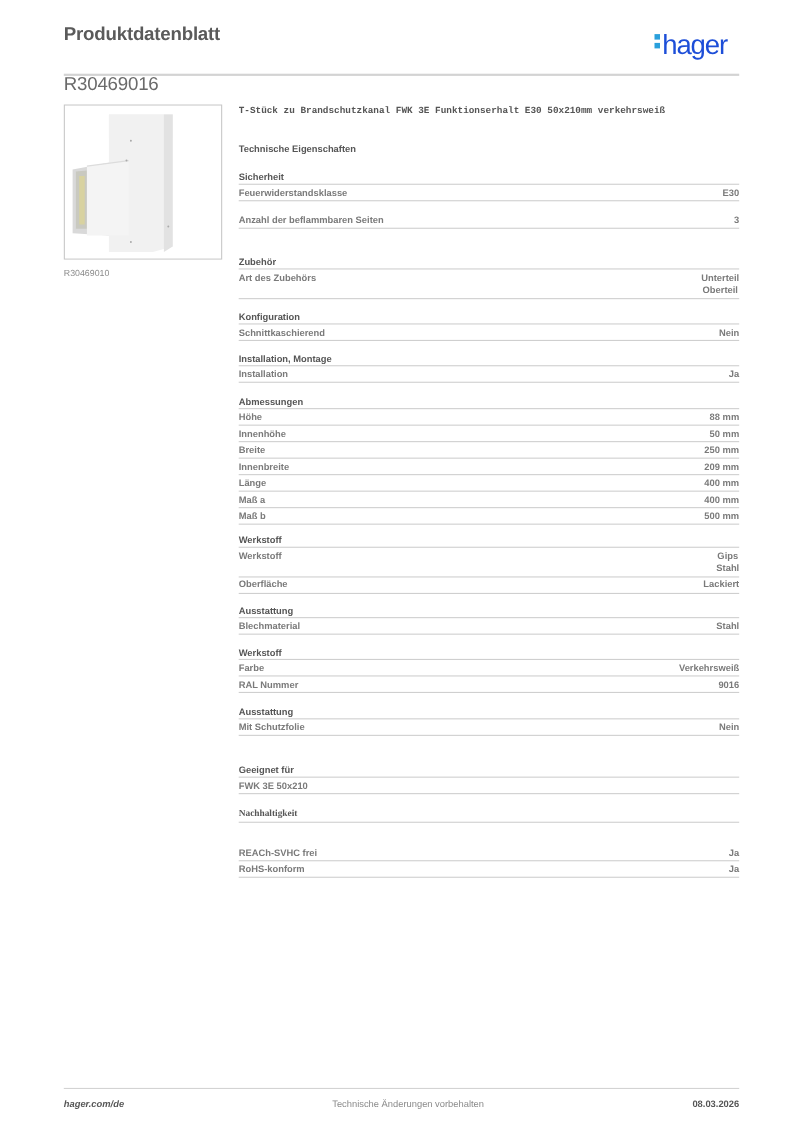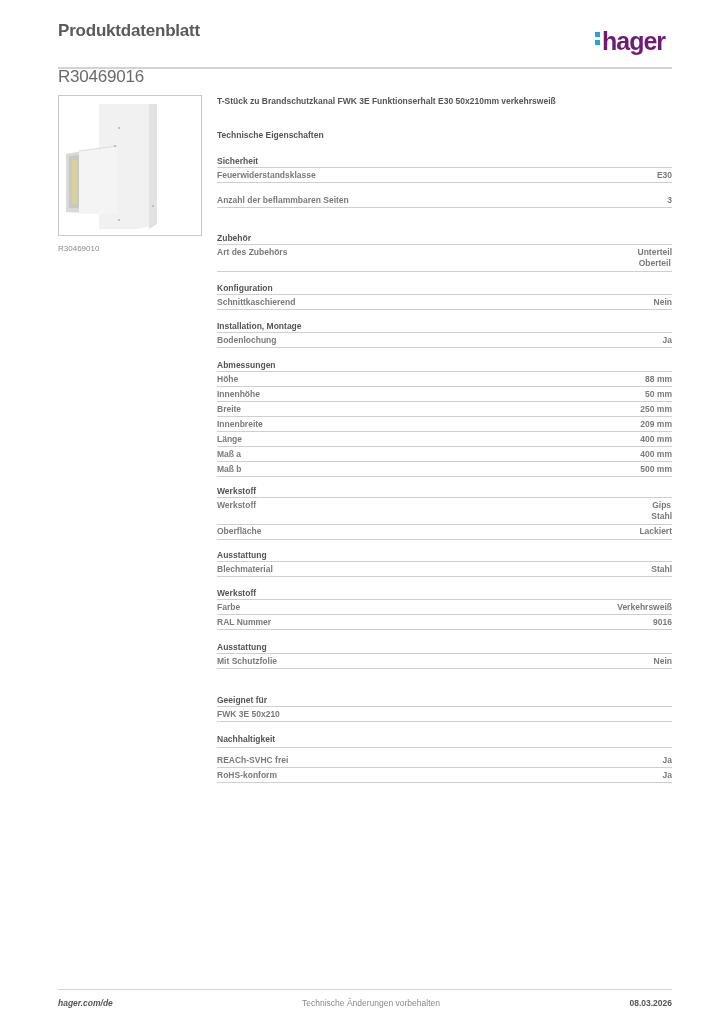--- a/index.html
+++ b/index.html
@@ -1,29 +1,29 @@
 <!DOCTYPE html>
 <html><head>
 <meta charset="utf-8">
 <style>
   html, body { margin:0; padding:0; background:#ffffff; }
   body { width:724px; height:1024px; position:relative; overflow:hidden;
          font-family:"Liberation Sans", sans-serif; color:#6f6f6f; }
   .doc-title { position:absolute; left:58px; top:21px; font-size:17px; font-weight:bold; color:#5a5a5a; letter-spacing:-0.2px; }
   .doc-number { position:absolute; left:58px; top:39px; font-size:17px; color:#6a6a6a; letter-spacing:-0.2px;margin-top:28px; }
-  .logo { position:absolute; left:595px; top:27px; font-size:25px; font-weight:bold; color:#701a75; letter-spacing:-1px; }
+  .logo { position:absolute; left:595px; top:27px; font-size:25px; font-weight:normal; color:#1d4ed8; letter-spacing:-1px; }
   .logo .dots { display:inline-block; width:5px; margin-right:2px; position:relative; top:-2px; }
   .logo .dots i { display:block; width:5px; height:5px; background:#2aa0dc; margin:3px 0; }
   .header-rule { position:absolute; left:58px; top:67px; width:614px; height:2px; background:#d3d3d3; }
 
   .image-box { position:absolute; left:58px; top:95px; width:144px; height:141px; border:1px solid #c8c8c8; box-sizing:border-box; background:#fff; overflow:hidden; }
   .image-caption { position:absolute; left:58px; top:244px; font-size:8px; color:#8a8a8a; }
 
   .content { position:absolute; left:217px; top:0; width:455px; }
-  .product-title { position:absolute; left:0; top:96px; font-size:8.5px; font-weight:bold; color:#555; white-space:nowrap; }
+  .product-title { position:absolute; left:0; top:96px; font-size:8.5px; font-weight:bold; color:#555; white-space:nowrap;font-family:Liberation Mono, monospace; }
   .tech-heading { position:absolute; left:0; top:130px; font-size:8.5px; font-weight:bold; color:#555; }
   .section { position:absolute; left:0; width:455px; }
   .section-title { font-size:8.5px; font-weight:bold; color:#555; height:12px; line-height:12px; border-bottom:1.5px solid #cfcfcf; }
   .row { display:flex; justify-content:space-between; font-size:8.5px; color:#7a7a7a; border-bottom:1.5px solid #cfcfcf; line-height:11.5px; padding-top:1.5px; padding-bottom:1px;font-weight:bold; }
   .row .val { text-align:center; }
   .row .val span { display:block; }
 
   .footer-rule { position:absolute; left:58px; top:989px; width:614px; height:1px; background:#d3d3d3; }
   .footer-left { position:absolute; left:58px; top:998px; font-size:8.5px; font-weight:bold; color:#555;font-style:italic; }
   .footer-center { position:absolute; left:302px; top:998px; font-size:8.5px; color:#8a8a8a; }
@@ -100,21 +100,21 @@
         <span>Schnittkaschierend</span>
         <span class="val">
           <span>Nein</span>
         </span>
       </div>
   </div>
 
   <div class="section" style="top:320px">
     <div class="section-title">Installation, Montage</div>
     <div class="row">
-        <span>Bodenlochung</span>
+        <span>Installation</span>
         <span class="val">
           <span>Ja</span>
         </span>
       </div>
   </div>
 
   <div class="section" style="top:359px">
     <div class="section-title">Abmessungen</div>
     <div class="row">
         <span>Höhe</span>
@@ -217,21 +217,21 @@
     <div class="section-title">Geeignet für</div>
     <div class="row">
         <span>FWK 3E 50x210</span>
         <span class="val">
           <span></span>
         </span>
       </div>
   </div>
 
   <div class="section" style="top:733px">
-    <div class="section-title" style="margin-bottom:5px;height:14px;line-height:12px;">Nachhaltigkeit</div>
+    <div class="section-title" style="margin-bottom:20px;height:14px;line-height:12px;font-family:Liberation Serif, serif;">Nachhaltigkeit</div>
     <div class="row">
         <span>REACh-SVHC frei</span>
         <span class="val">
           <span>Ja</span>
         </span>
       </div>
     <div class="row">
         <span>RoHS-konform</span>
         <span class="val">
           <span>Ja</span>

